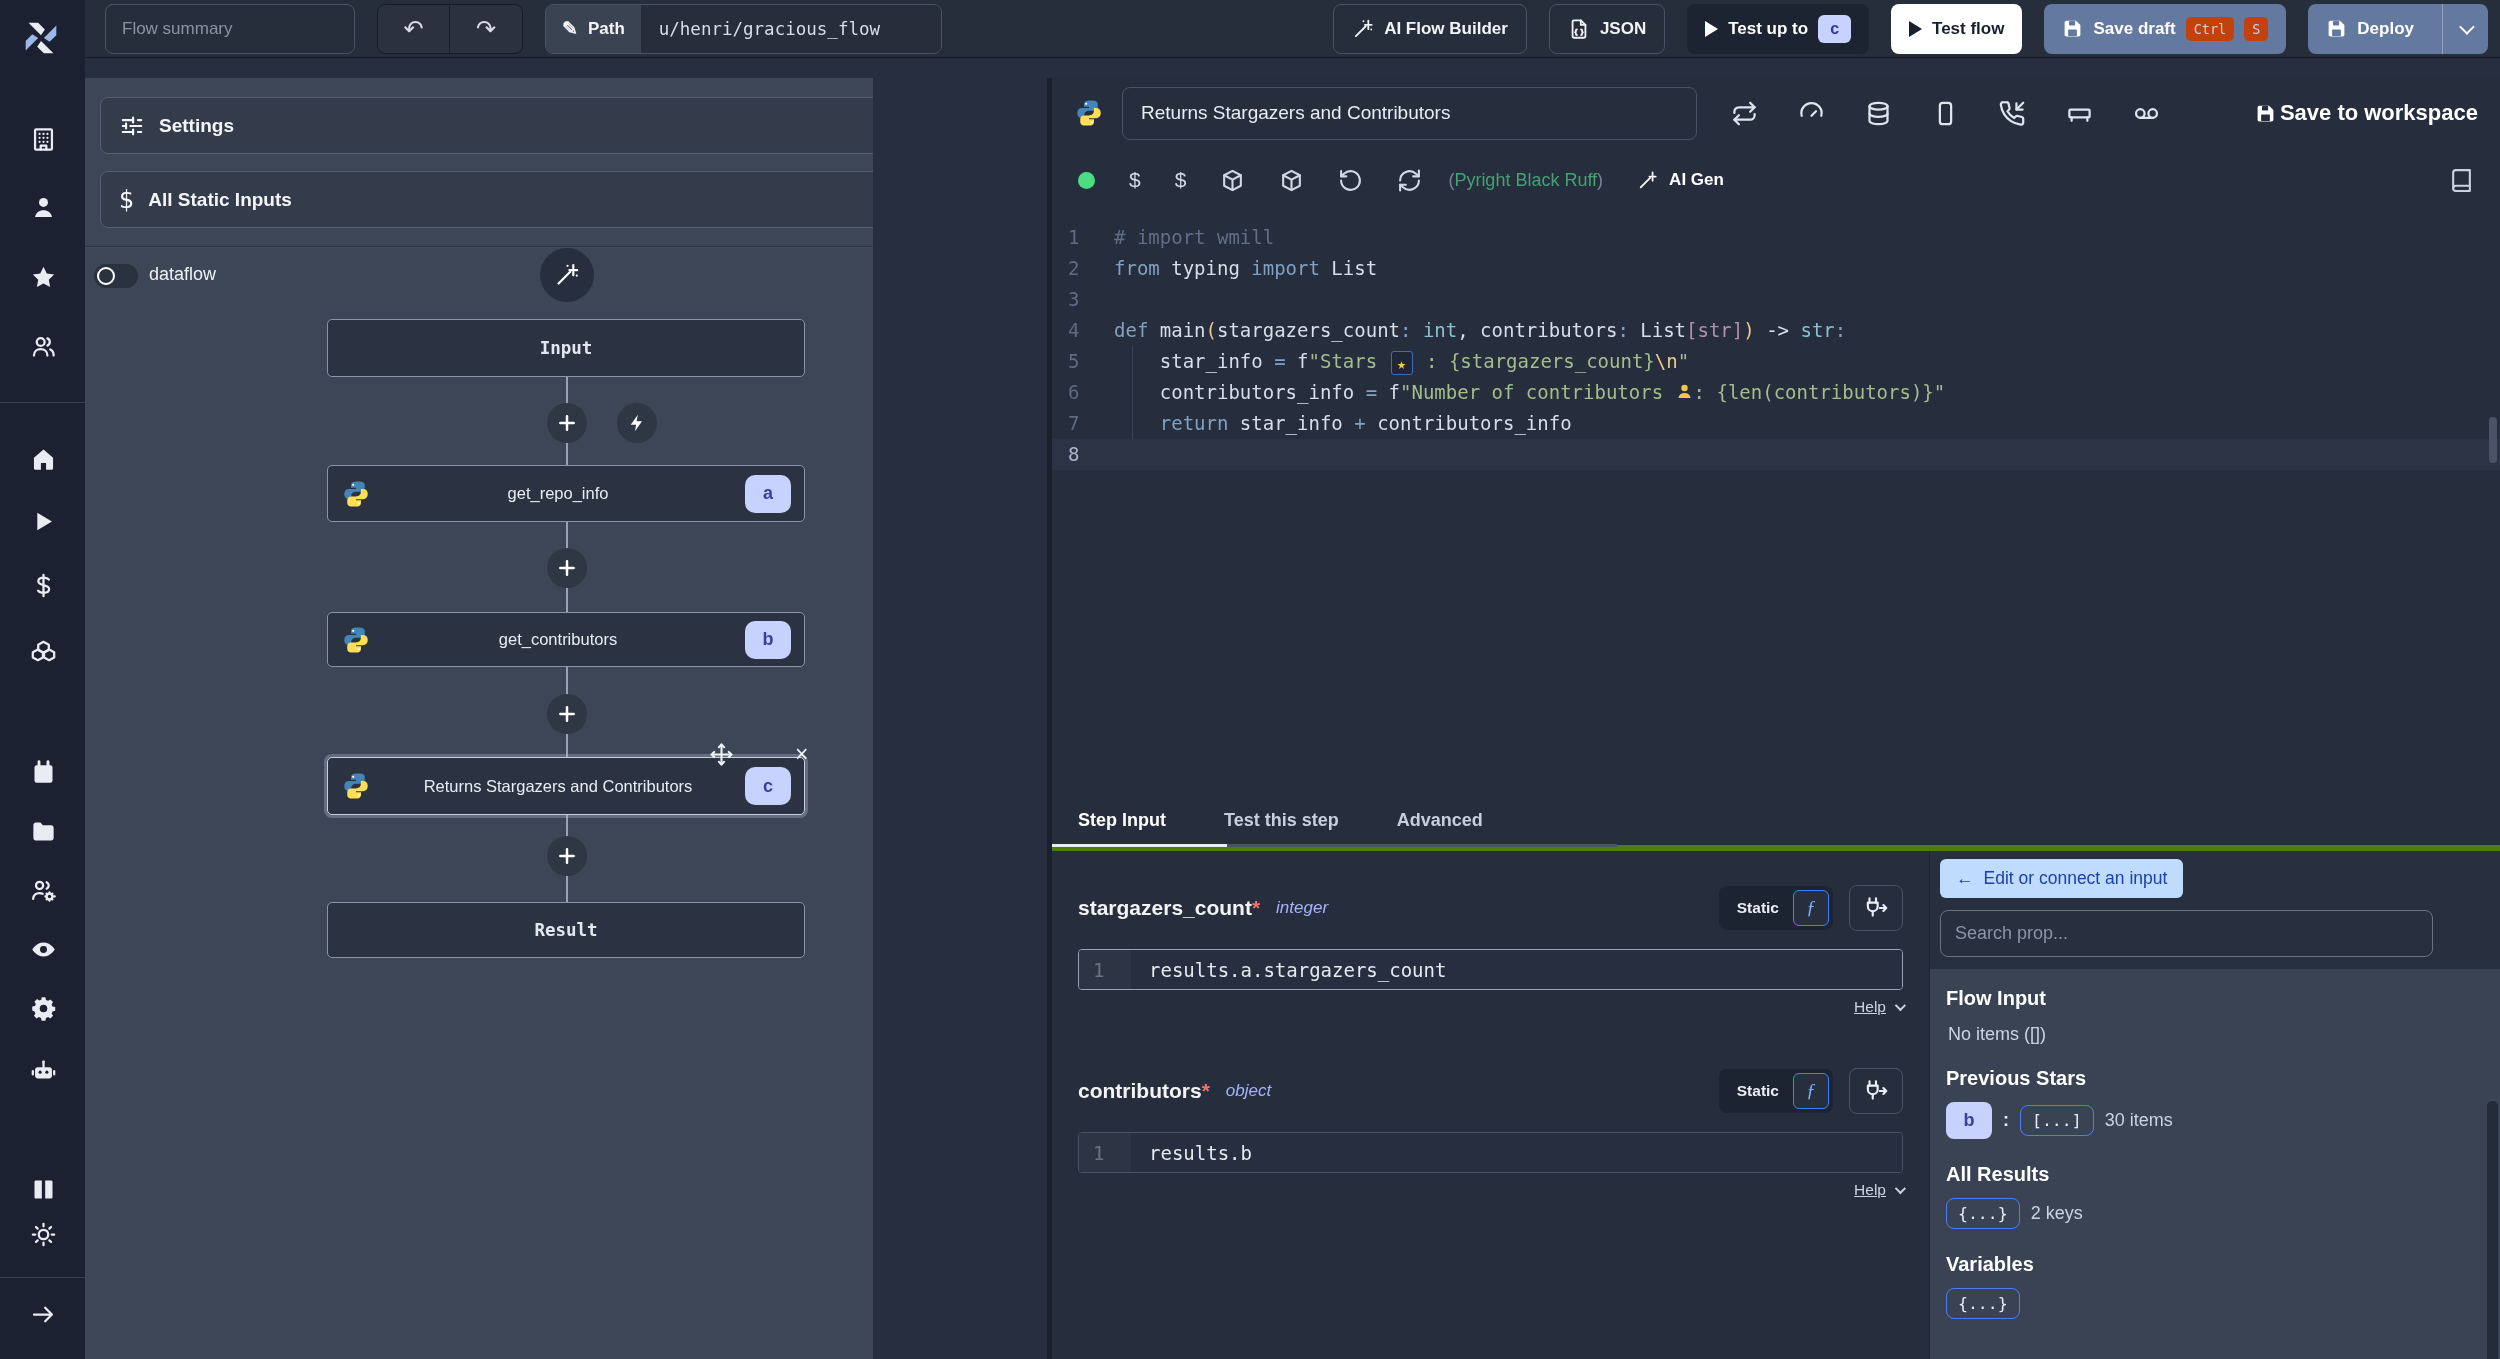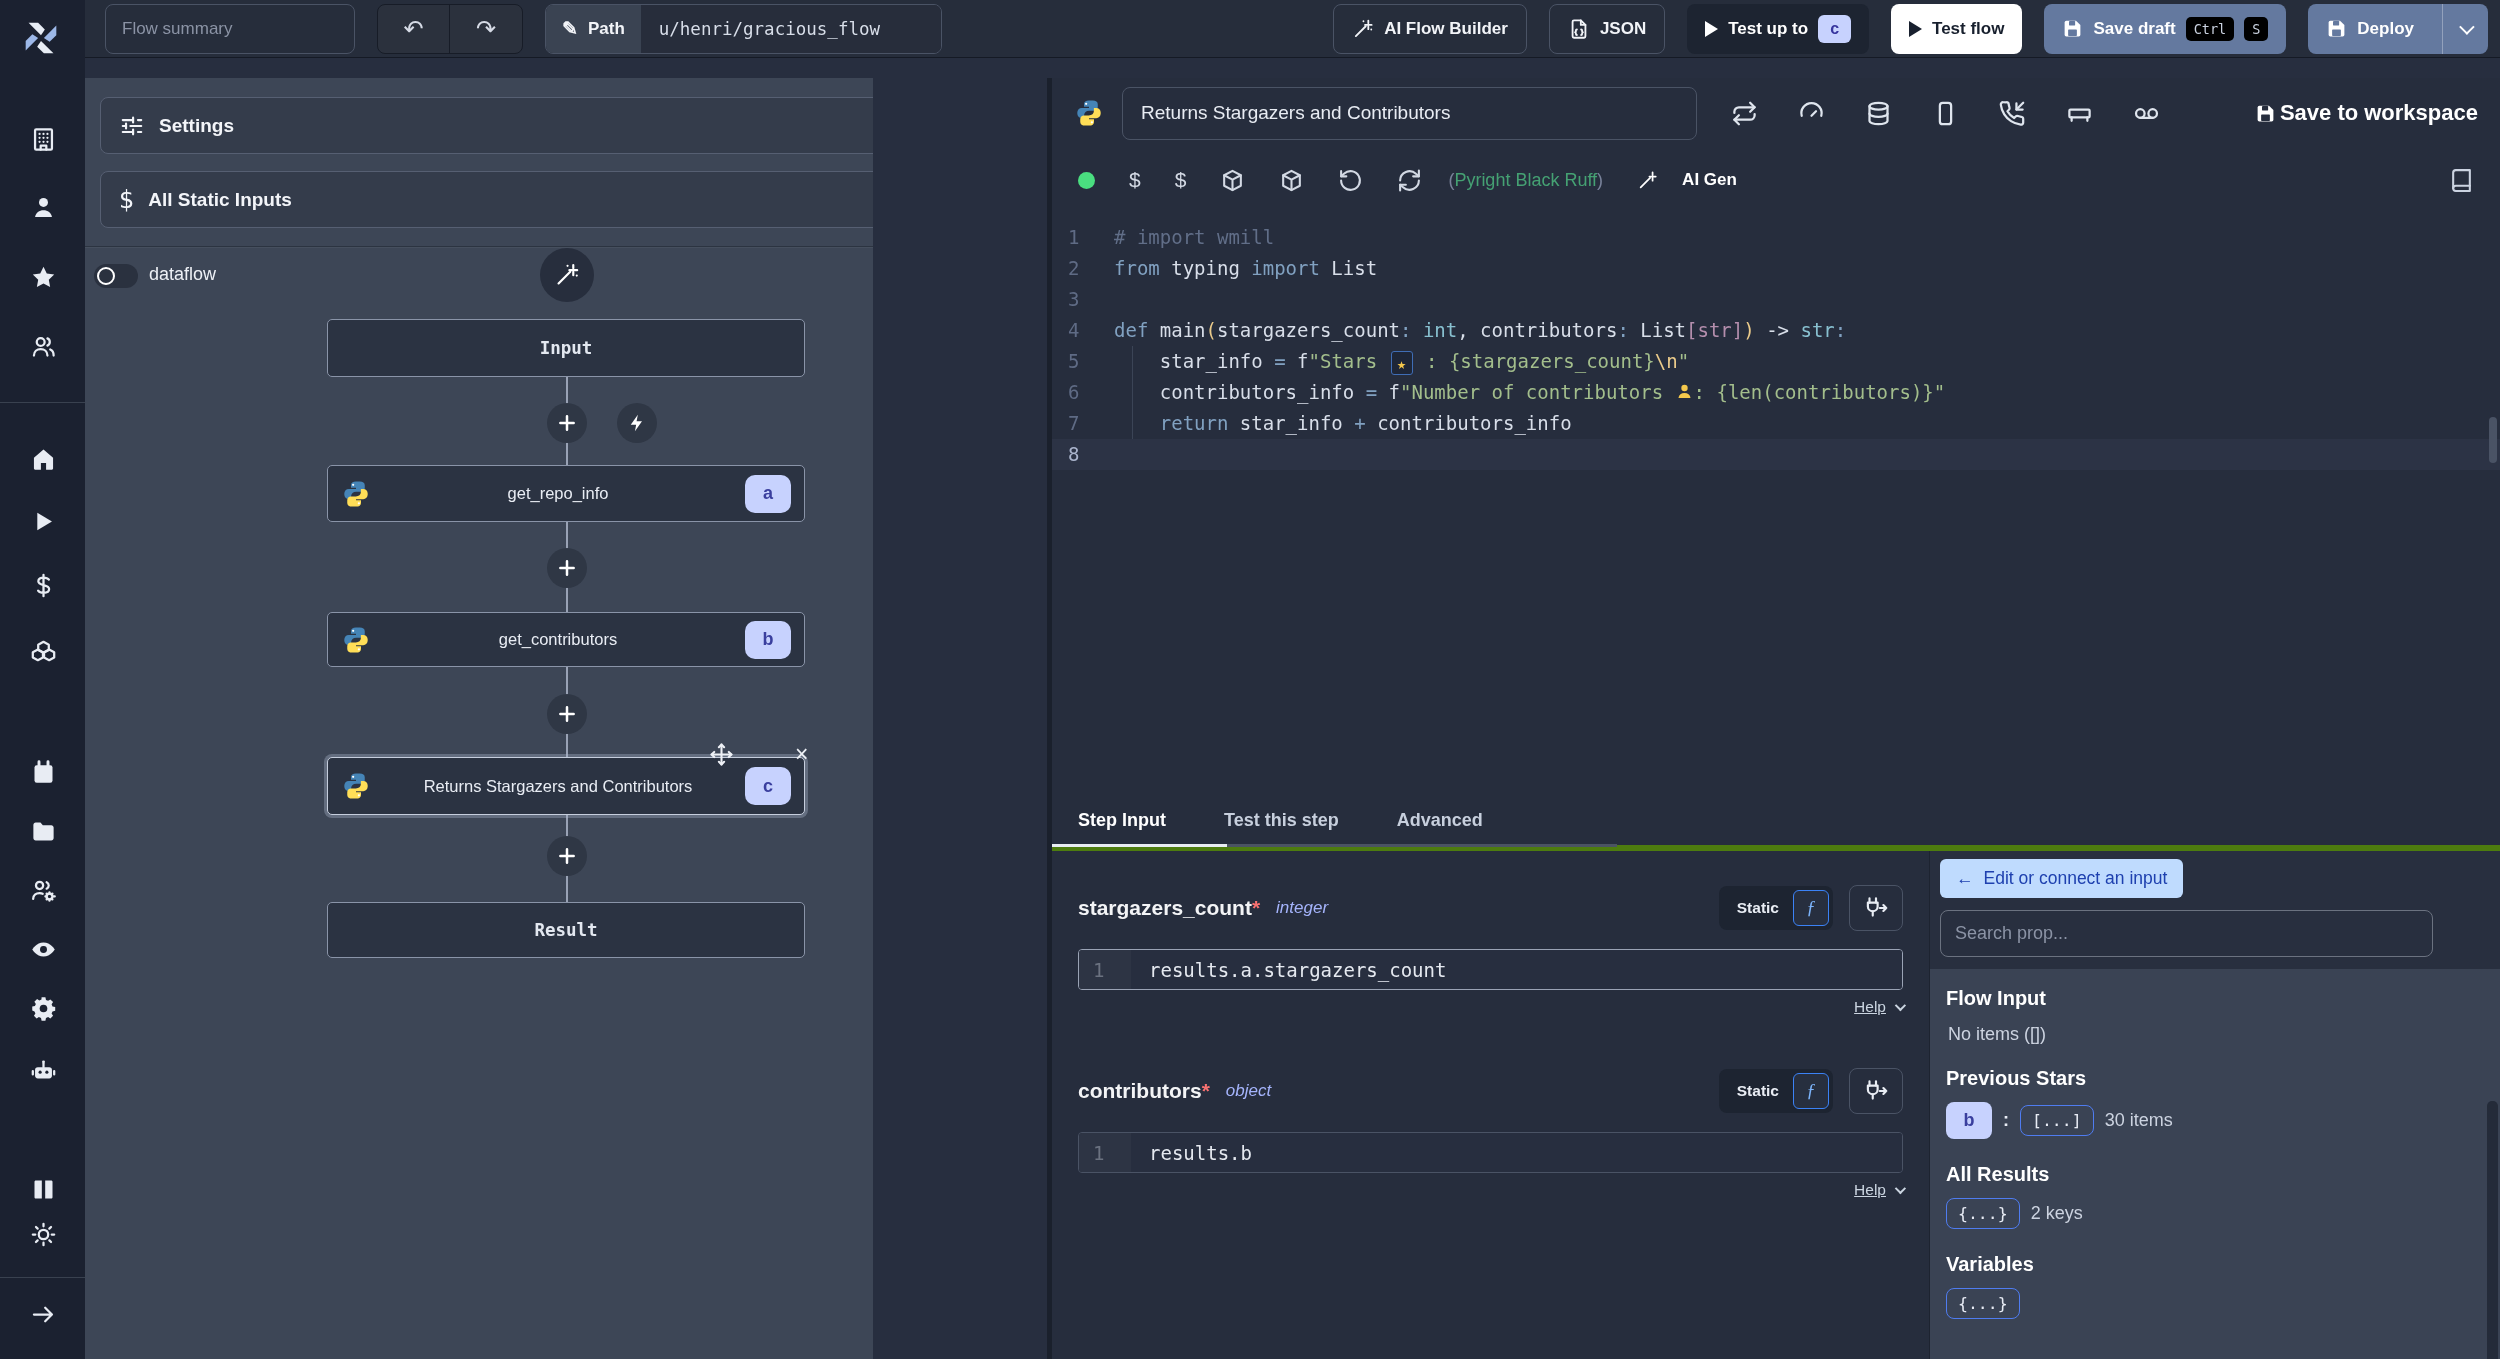--- a/index.html
+++ b/index.html
@@ -26,21 +26,21 @@
   .path-group { display:flex; height:50px; border:1px solid #4a5365; border-radius:8px; overflow:hidden; }
   .path-left { display:flex; align-items:center; gap:10px; padding:0 16px; background:#3a4352; color:#f2f4f8; font-weight:bold; font-size:17px; }
   .path-right { display:flex; align-items:center; padding:0 18px; background:#272d3b; color:#d8dee9; font-size:17.5px; min-width:300px; }
   .tb-btn { height:50px; display:flex; align-items:center; gap:10px; padding:0 18px; border-radius:8px;
     font-size:17px; font-weight:bold; cursor:pointer; white-space:nowrap; }
   .tb-ghost { border:1px solid #4a5365; color:#f2f4f8; background:transparent; }
   .tb-dark  { background:#1d2431; color:#ffffff; }
   .tb-white { background:#ffffff; color:#18202e; }
   .tb-blue  { background:#64799f; color:#ffffff; --svbg:#64799f; }
   .badge-lav { background:#c7d2fe; color:#37359e; border-radius:6px; padding:5px 12px; font-weight:bold; font-size:16px; }
-  .kbd { background:#000000; color:#cbd3e1; border-radius:5px; padding:4px 8px; font-size:13.5px;
+  .kbd { background:#c2410c; color:#cbd3e1; border-radius:5px; padding:4px 8px; font-size:13.5px;
     font-family:"DejaVu Sans Mono",monospace; font-weight:normal; }
   .deploy-split { display:flex; align-items:stretch; padding:0; }
   .deploy-main { display:flex; align-items:center; gap:10px; padding:0 18px; }
   .deploy-caret { width:46px; display:flex; align-items:center; justify-content:center; border-left:1px solid rgba(255,255,255,.3); }
   .chev { width:11px; height:11px; border-right:2.3px solid currentColor; border-bottom:2.3px solid currentColor; transform:rotate(45deg) translateY(-2px); }
   .play-tri { width:0; height:0; border-top:8px solid transparent; border-bottom:8px solid transparent; border-left:13px solid currentColor; }
   svg.lin { fill:none; stroke:currentColor; stroke-width:2; stroke-linecap:round; stroke-linejoin:round; }
 
   
   .flow-panel { position:absolute; left:85px; top:78px; width:788px; bottom:0; background:#3d4656; overflow:hidden; }
@@ -85,21 +85,21 @@
   .hd-icons .hicon { width:27px; height:27px; cursor:pointer; }
   .save-ws { margin-left:auto; display:flex; align-items:center; gap:4px; font-size:22px; font-weight:bold; color:#fff;
     cursor:pointer; --svbg:#262d3d; }
   .ed-toolbar { height:64px; display:flex; align-items:center; padding:0 26px; gap:34px; color:#d3d9e4; }
   .dot-green { width:17px; height:17px; border-radius:50%; background:#4ade80; }
   .tbi { width:25px; height:25px; cursor:pointer; }
   .dollar-ic { font-size:21px; color:#d3d9e4; cursor:pointer; font-weight:normal; }
   .lint { font-size:18px; margin-left:-8px; }
   .lint .paren { color:#79829a; }
   .lint .lname { color:#45a173; }
-  .aigen { display:flex; align-items:center; gap:24px; font-size:17px; font-weight:bold; color:#fff; cursor:pointer; }
+  .aigen { display:flex; align-items:center; gap:11px; font-size:17px; font-weight:bold; color:#fff; cursor:pointer; }
   .book-right { margin-left:auto; color:#cbd3e1; }
 
   
   .code-area { position:relative; height:584px; padding-top:10px; overflow:hidden;
     font-family:"DejaVu Sans Mono","Liberation Mono",monospace; font-size:19px; }
   .code-line { display:flex; height:31px; line-height:31px; white-space:pre; }
   .code-line.current { background:#2c3345; }
   .code-line .ln { width:62px; padding-left:16px; color:#5f6b85; flex:none; }
   .code-line.current .ln { color:#aab4cc; }
   .indent-guide { position:absolute; left:80px; top:134px; width:1px; height:93px; background:#3b4456; }

